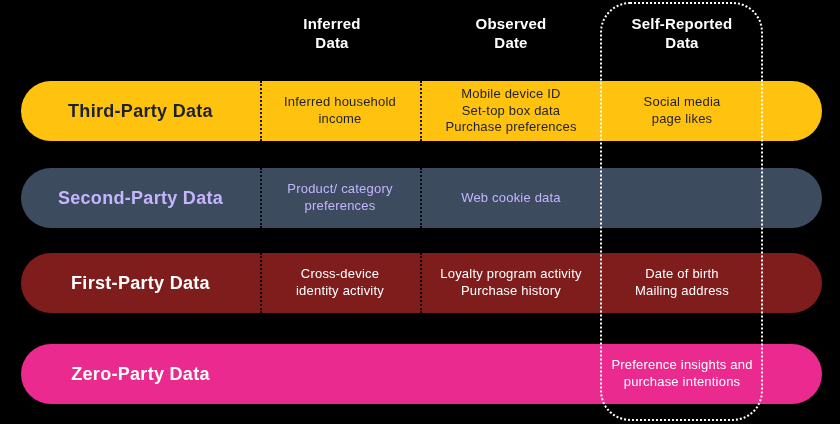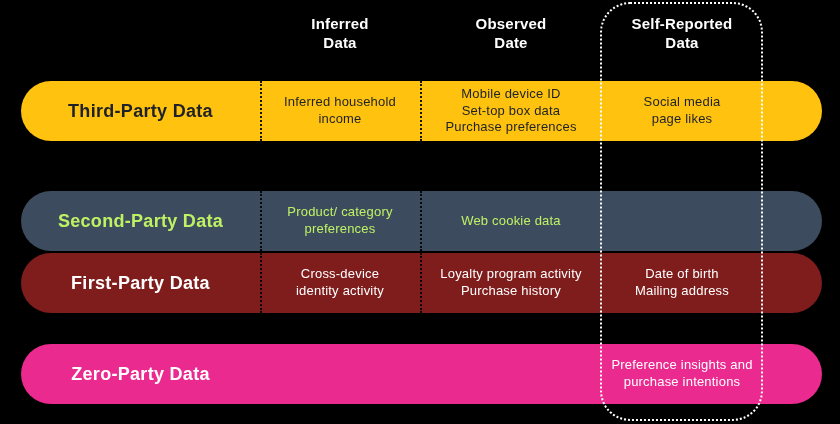--- a/index.html
+++ b/index.html
@@ -21,21 +21,21 @@
     position: absolute;
     top: 15px;
     text-align: center;
     color: #FFFFFF;
     font-weight: bold;
     font-size: 15px;
     line-height: 1.25;
     white-space: pre-line;
     letter-spacing: 0.2px;
   }
-  .hdr-inferred  { left: 260px; width: 160px; }
+  .hdr-inferred  { left: 252px; width: 160px; }
   .hdr-observed  { left: 420px; width: 182px; }
   .hdr-self      { left: 602px; width: 160px; }
 
   
   .row {
     position: absolute;
     left: 21px;
     width: 801px;
     height: 60px;
     border-radius: 30px;
@@ -119,21 +119,21 @@
 Purchase preferences</span>
     </div>
     <div class="cell cell-self">
       <span class="cell-text">Social media
 page likes</span>
     </div>
     <div class="sep sep-1"></div>
     <div class="sep sep-2"></div>
   </div>
 
-  <div class="row row-2" style="background-color: rgb(61, 75, 94); color: #bef264; margin-top: 23px;">
+  <div class="row row-2" style="background-color: rgb(61, 75, 94); color: #c4b5fd;">
     <div class="cell cell-label">Second-Party Data</div>
     <div class="cell cell-inferred">
       <span class="cell-text">Product/ category
 preferences</span>
     </div>
     <div class="cell cell-observed">
       <span class="cell-text">Web cookie data</span>
     </div>
     <div class="sep sep-1"></div>
     <div class="sep sep-2"></div>

